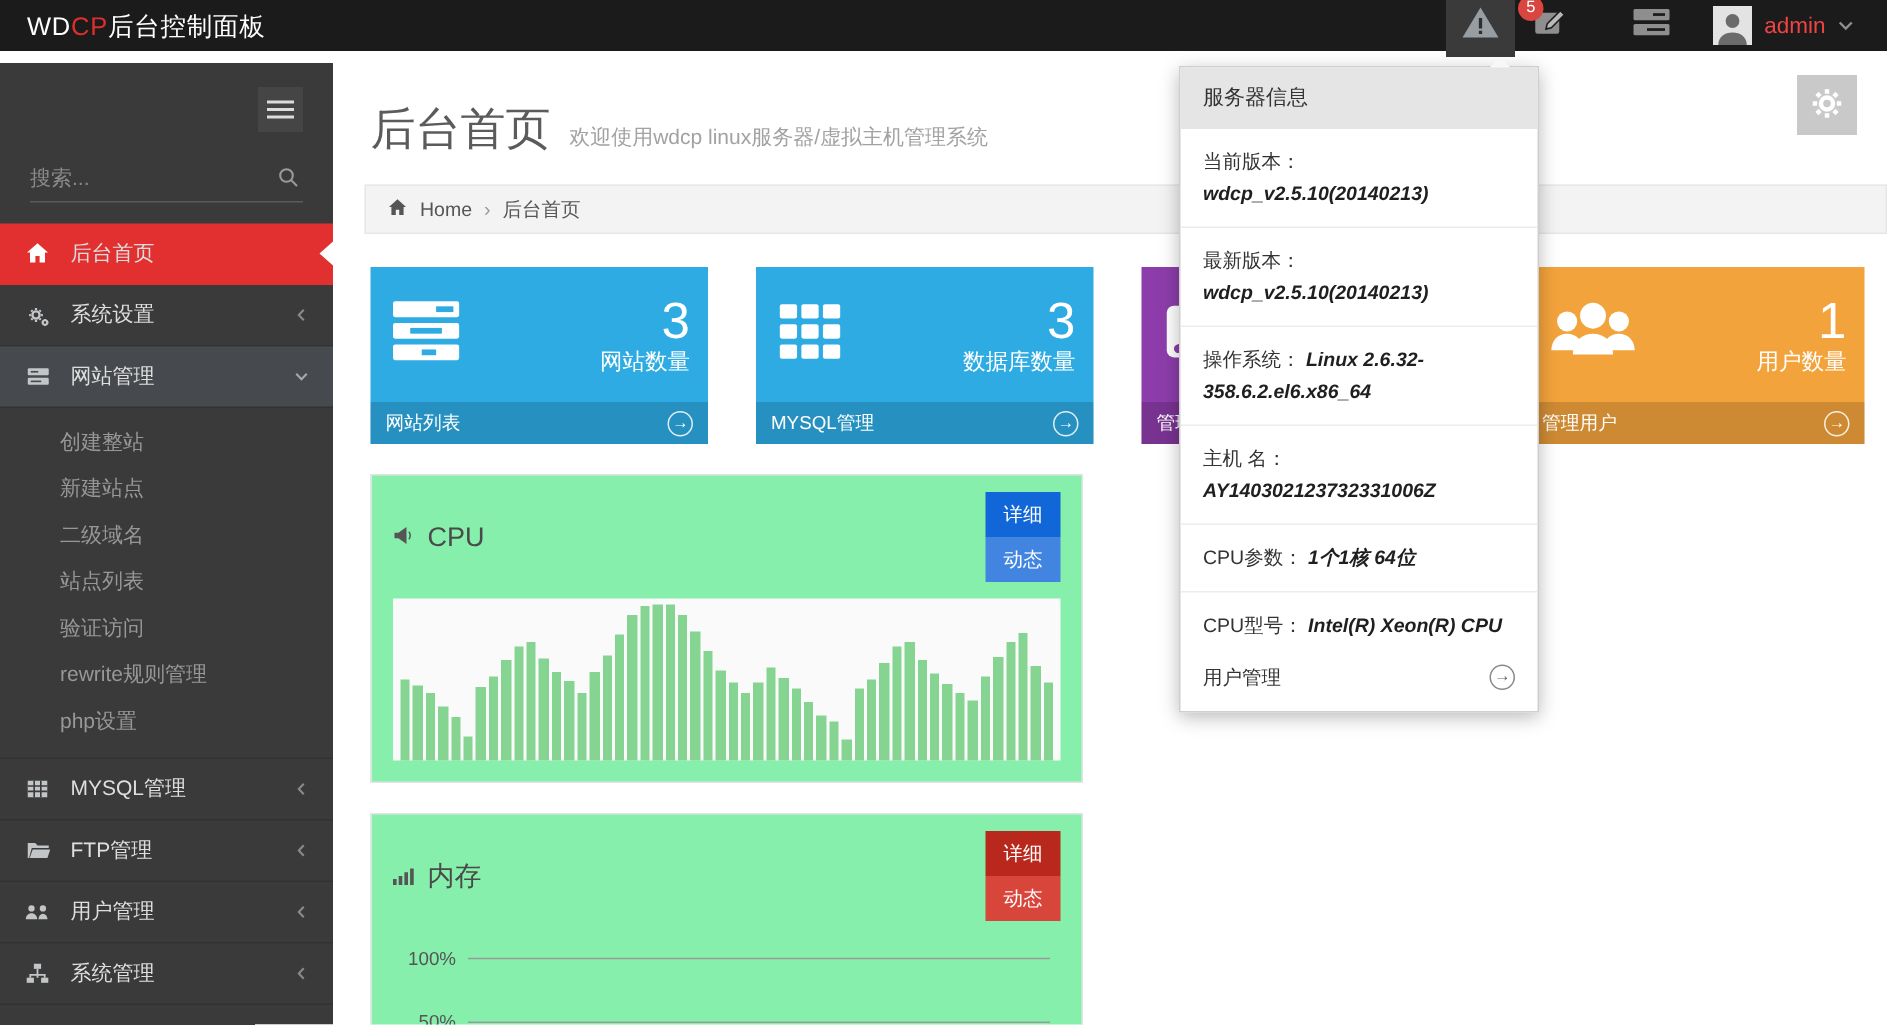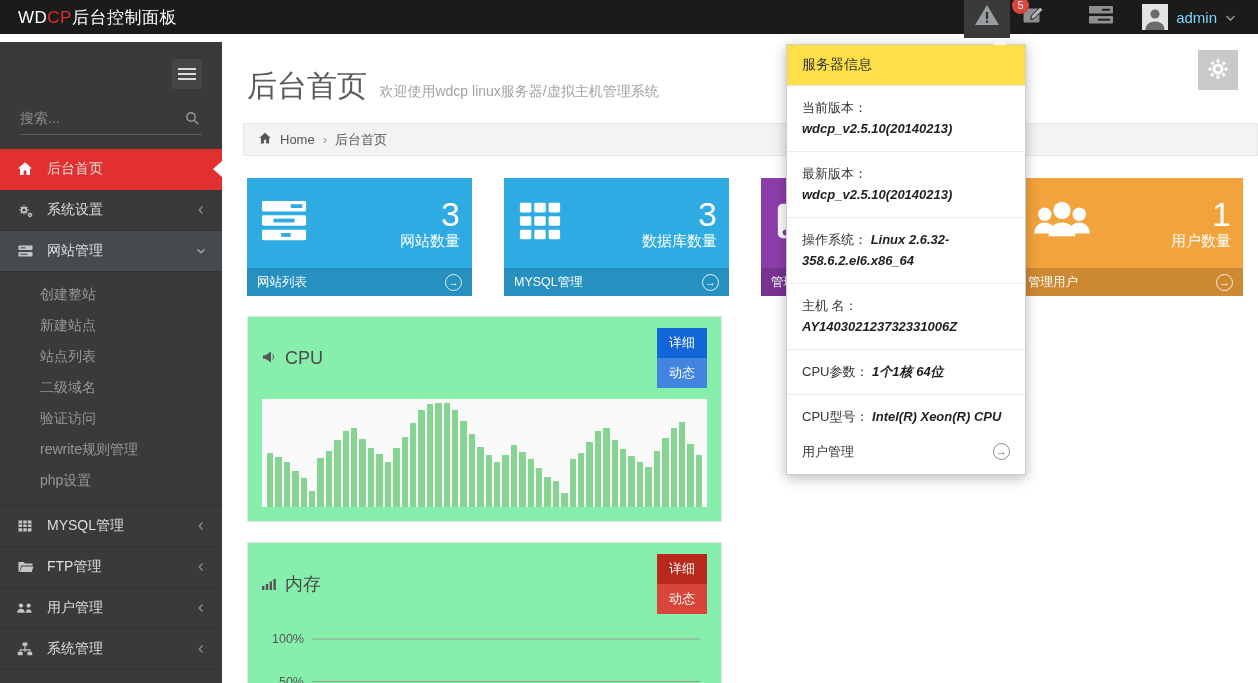--- a/index.html
+++ b/index.html
@@ -14,21 +14,21 @@
   .brand .red { color:#e02d2d; }
   .topbar-right { display:flex; align-items:center; height:42px; }
   .top-tile { position:relative; width:46px; height:42px; display:flex; align-items:center;
     justify-content:center; cursor:pointer; }
   .top-tile.active { background:#3a3a3a; }
   .top-tile.gap { margin-left:22px; }
   .badge { position:absolute; top:1px; left:2px; min-width:17px; height:17px; border-radius:50%;
     background:#d9453f; color:#fff; font-size:11px; line-height:17px; text-align:center; padding:0 2px; }
   .user { display:flex; align-items:center; gap:8px; margin-left:18px; padding-right:22px; cursor:pointer; }
   .avatar { width:26px; height:26px; overflow:hidden; display:block; }
-  .uname { color:#7dd3fc; font-size:15px; }
+  .uname { color:#ef4444; font-size:15px; }
 
   
   .sidebar { position:absolute; top:42px; left:0; width:222px; height:641px; background:#3a3a3a; z-index:10; }
   .side-top { height:44px; padding:14px 20px 0; text-align:right; }
   .hamburger { width:30px; height:30px; background:#454545; border:none; cursor:pointer;
     display:inline-flex; flex-direction:column; justify-content:center; gap:3px; padding:0 6px; }
   .hamburger span { display:block; height:2px; background:#dcdcdc; }
   .search { position:relative; margin:18px 20px 0; }
   .search input { width:100%; background:transparent; border:none; border-bottom:1px solid #5a5a5a;
     color:#ccc; font-size:14px; padding:6px 24px 8px 0; outline:none; }
@@ -87,21 +87,21 @@
   .cpu-chart { height:108px; margin:2px 14px 14px; background:#fafafa; display:flex;
     align-items:flex-end; gap:2px; padding:0 5px; }
   .cpu-bar { flex:1; background:#86d492; }
   .mem-chart { margin:0 14px 12px; }
 
   
   .popup { position:absolute; left:786px; top:44px; width:240px; background:#fff;
     border:1px solid #cfcfcf; box-shadow:0 3px 12px rgba(0,0,0,.28); z-index:60; }
   .popup-caret { position:absolute; top:-7px; left:206px; width:0; height:0;
     border-left:7px solid transparent; border-right:7px solid transparent; border-bottom:7px solid #f7f7f7; }
-  .popup-head { background:#fde047; border-bottom:1px solid #e5e5e5; padding:11px 15px; font-size:14px; color:#333; }
+  .popup-head { background:#e5e5e5; border-bottom:1px solid #e5e5e5; padding:11px 15px; font-size:14px; color:#333; }
   .si-row { padding:11px 15px 12px; border-bottom:1px solid #ececec; font-size:13px; color:#333; line-height:21px; }
   .si-row:last-child { border-bottom:none; }
   .si-val { font-weight:bold; font-style:italic; color:#1f1f1f; }
   .si-more { display:flex; align-items:center; justify-content:space-between; margin-top:14px; cursor:pointer; }
   .si-more .circle-arrow { border-color:#8a8a8a; color:#666; }
 </style>
 </head>
 <body>
 
 <div class="app">
@@ -206,22 +206,22 @@
           <span class="nav-label">网站管理</span>
           <span class="nav-chev">
             <svg width="10" height="10" viewBox="0 0 10 10">
               <polyline points="1.5,3.2 5,6.8 8.5,3.2" fill="none" stroke="#a9a9a9" stroke-width="1.4"></polyline>
             </svg>
           </span>
         </div>
         <div class="submenu">
           <div class="sub-item">创建整站</div>
           <div class="sub-item">新建站点</div>
+          <div class="sub-item">二级域名</div>
           <div class="sub-item">站点列表</div>
-          <div class="sub-item">二级域名</div>
           <div class="sub-item">验证访问</div>
           <div class="sub-item">rewrite规则管理</div>
           <div class="sub-item">php设置</div>
         </div>
         <div class="nav-item">
           <span class="icon">
             <svg width="16" height="16" viewBox="0 0 16 16">
               <path fill="currentColor" d="M1.5 2.5h13v11h-13Z"></path>
               <g stroke="#3a3a3a" stroke-width="1.1">
                 <path d="M1.5 6h13M1.5 9.6h13M5.8 2.5v11M10.2 2.5v11"></path>

